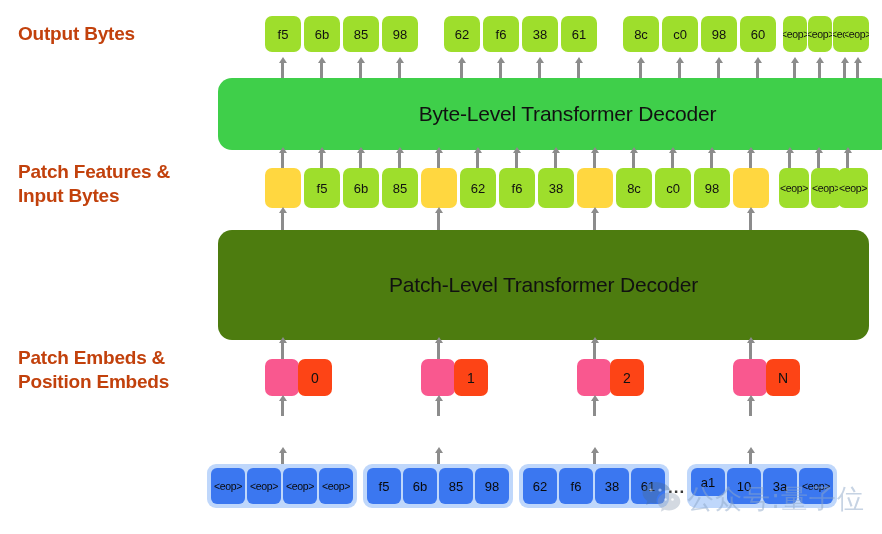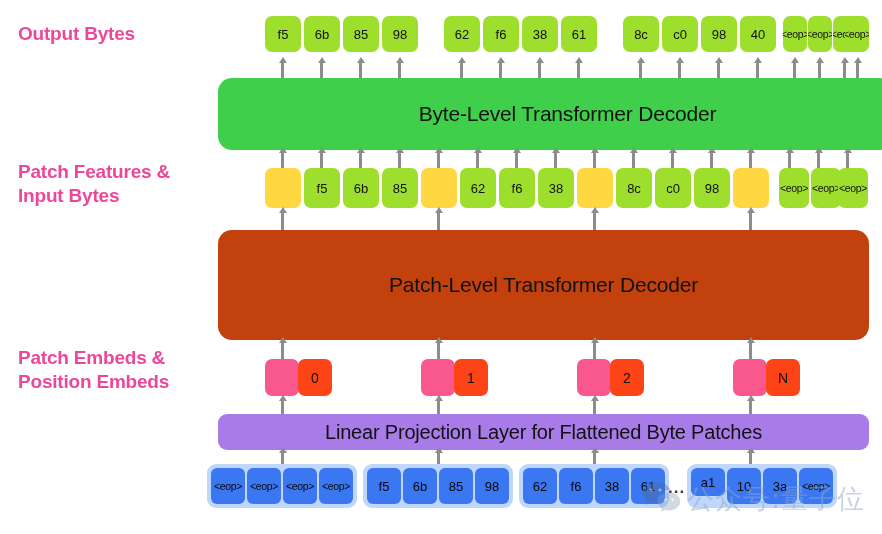--- a/index.html
+++ b/index.html
@@ -19,38 +19,38 @@
     height: 534px;
     background: #ffffff;
   }
 
   
   .row-label {
     position: absolute;
     font-weight: bold;
     font-size: 19px;
     line-height: 24px;
-    color: #ec4899;
+    color: #c2410c;
     letter-spacing: -0.2px;
     white-space: pre-line;
   }
 
   
   .block {
     position: absolute;
     border-radius: 14px;
     display: flex;
     align-items: center;
     justify-content: center;
     color: #111111;
     font-size: 21px;
     letter-spacing: -0.2px;
   }
   .block.green  { background: #3fcf4a; padding-left: 24px; }
-  .block.orange { background: #c2410c; }
+  .block.orange { background: #4d7c0f; }
   .block.purple { background: #a87be8; border-radius: 9px; font-size: 20px; }
 
   
   .cell {
     position: absolute;
     border-radius: 7px;
     display: flex;
     align-items: center;
     justify-content: center;
     font-size: 13px;
@@ -139,21 +139,21 @@
   <div class="cell byte" style="left:382px; top:16px; width:36px; height:36px;">98</div>
 
   <div class="cell byte" style="left:444px; top:16px; width:36px; height:36px;">62</div>
   <div class="cell byte" style="left:483px; top:16px; width:36px; height:36px;">f6</div>
   <div class="cell byte" style="left:522px; top:16px; width:36px; height:36px;">38</div>
   <div class="cell byte" style="left:561px; top:16px; width:36px; height:36px;">61</div>
 
   <div class="cell byte" style="left:623px; top:16px; width:36px; height:36px;">8c</div>
   <div class="cell byte" style="left:662px; top:16px; width:36px; height:36px;">c0</div>
   <div class="cell byte" style="left:701px; top:16px; width:36px; height:36px;">98</div>
-  <div class="cell byte" style="left:740px; top:16px; width:36px; height:36px;">40</div>
+  <div class="cell byte" style="left:740px; top:16px; width:36px; height:36px;">60</div>
 
   <div class="cell byte small" style="left:783px; top:16px; width:24px; height:36px;">&lt;eop&gt;</div>
   <div class="cell byte small" style="left:808px; top:16px; width:24px; height:36px;">&lt;eop&gt;</div>
   <div class="cell byte small" style="left:833px; top:16px; width:24px; height:36px;">&lt;eop&gt;</div>
   <div class="cell byte small" style="left:845px; top:16px; width:24px; height:36px;">&lt;eop&gt;</div>
 
   <div class="arrow up" style="left:281px; top:62px; height:16px;"></div>
   <div class="arrow up" style="left:320px; top:62px; height:16px;"></div>
   <div class="arrow up" style="left:359px; top:62px; height:16px;"></div>
   <div class="arrow up" style="left:398px; top:62px; height:16px;"></div>
@@ -231,21 +231,20 @@
   <div class="cell redpos" style="left:610px; top:359px; width:34px; height:37px;">2</div>
 
   <div class="cell pink" style="left:733px; top:359px; width:34px; height:37px;"></div>
   <div class="cell redpos" style="left:766px; top:359px; width:34px; height:37px;">N</div>
 
   <div class="arrow up" style="left:281px; top:400px; height:16px;"></div>
   <div class="arrow up" style="left:437px; top:400px; height:16px;"></div>
   <div class="arrow up" style="left:593px; top:400px; height:16px;"></div>
   <div class="arrow up" style="left:749px; top:400px; height:16px;"></div>
 
-  <div class="block purple" style="left:218px; top:414px; width:651px; height:36px;">Linear Projection Layer for Flattened Byte Patches</div>
 
   <div class="arrow up" style="left:281px; top:452px; height:14px;"></div>
   <div class="arrow up" style="left:437px; top:452px; height:14px;"></div>
   <div class="arrow up" style="left:593px; top:452px; height:14px;"></div>
   <div class="arrow up" style="left:749px; top:452px; height:14px;"></div>
 
   <div class="patch-group" style="left:207px; top:464px; width:150px; height:44px;"></div>
   <div class="cell blue small" style="left:211px; top:468px; width:34px; height:36px;">&lt;eop&gt;</div>
   <div class="cell blue small" style="left:247px; top:468px; width:34px; height:36px;">&lt;eop&gt;</div>
   <div class="cell blue small" style="left:283px; top:468px; width:34px; height:36px;">&lt;eop&gt;</div>

